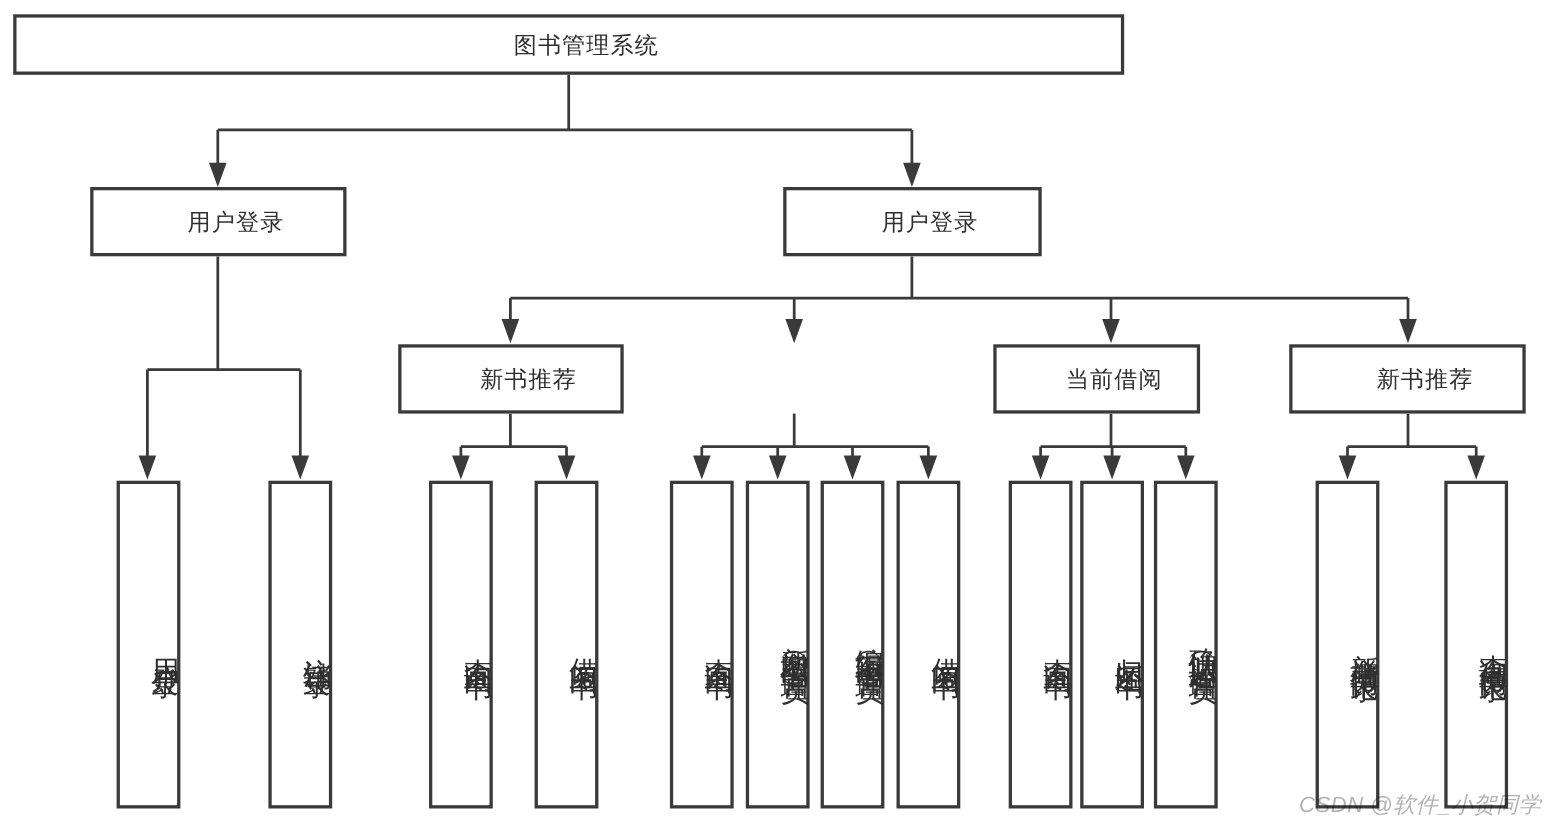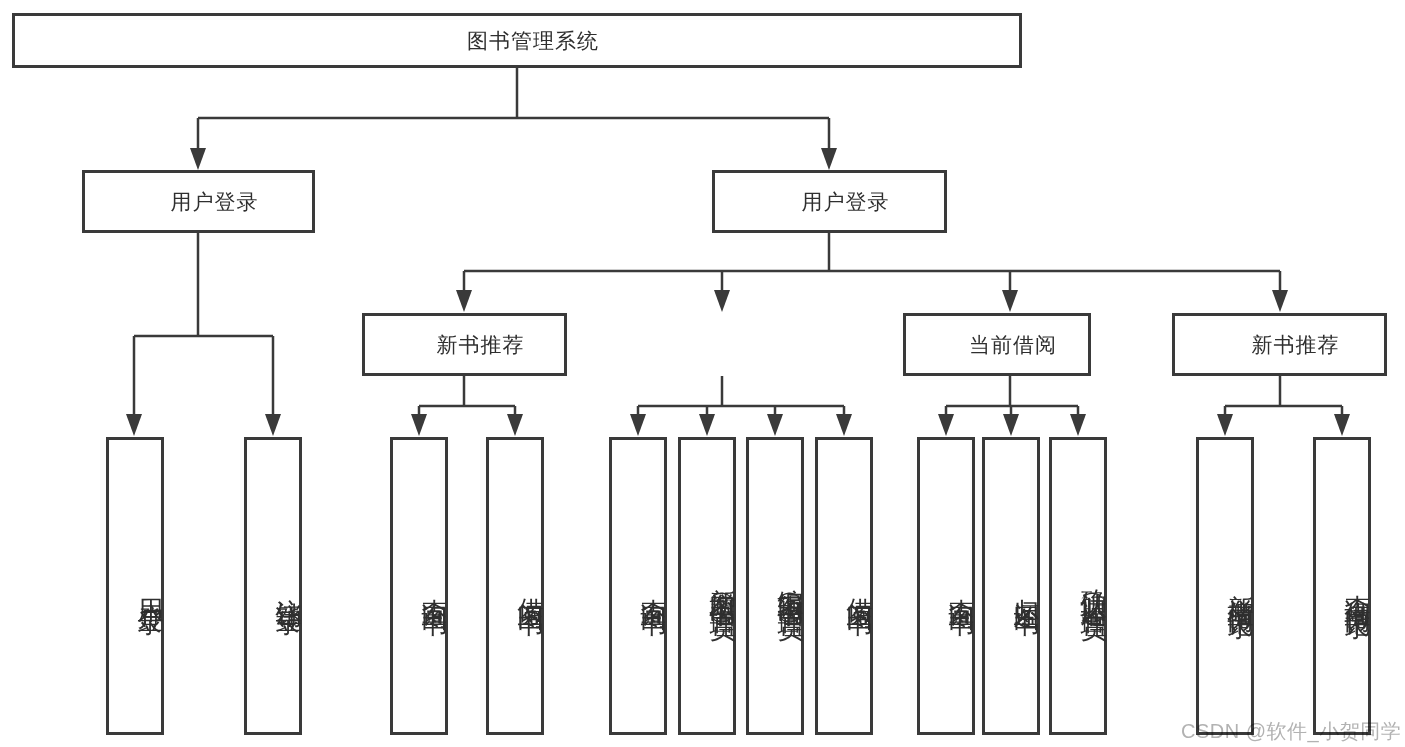--- a/index.html
+++ b/index.html
@@ -42,20 +42,21 @@
   }
   .watermark{
     position:absolute;
     left:1181px;top:718px;
     font-size:20px;
     letter-spacing:0.5px;
     color:var(--c-watermark);
     mix-blend-mode:multiply;
     z-index:3;
     white-space:nowrap;
+    font-style:italic;
   }
 </style>
 </head>
 <body>
 
 <div class="canvas">
 
   <svg class="connectors" width="1405" height="747" viewBox="0 0 1405 747">
       <line x1="517" y1="68" x2="517" y2="118" stroke="#3a3a3a" stroke-width="2.5"></line>
       <line x1="198" y1="118" x2="829" y2="118" stroke="#3a3a3a" stroke-width="2.5"></line>

